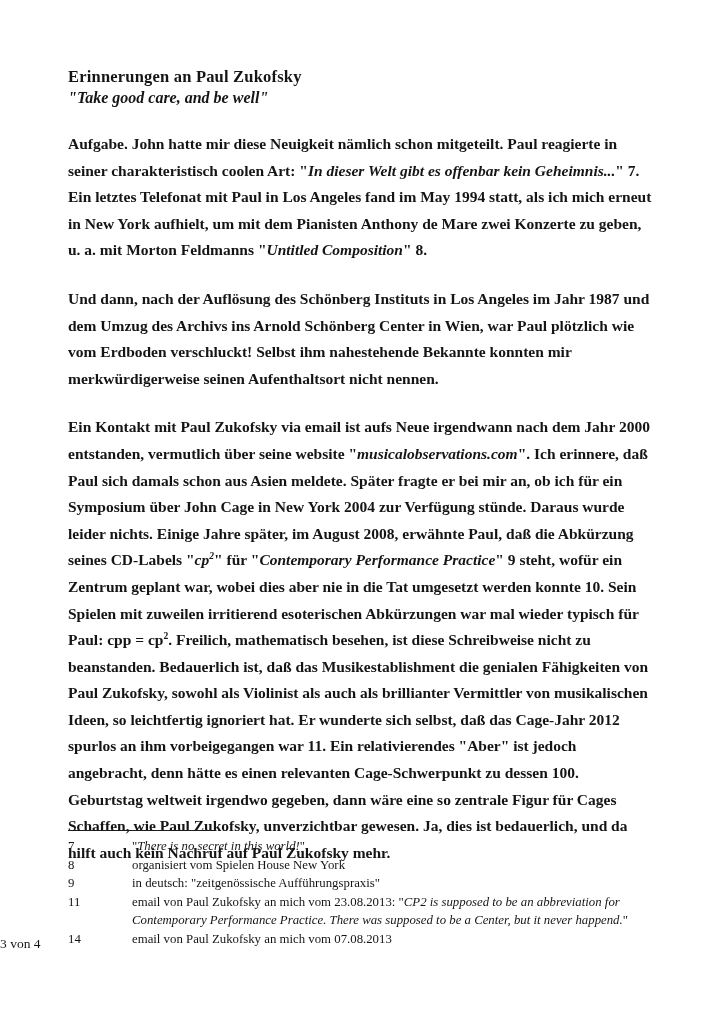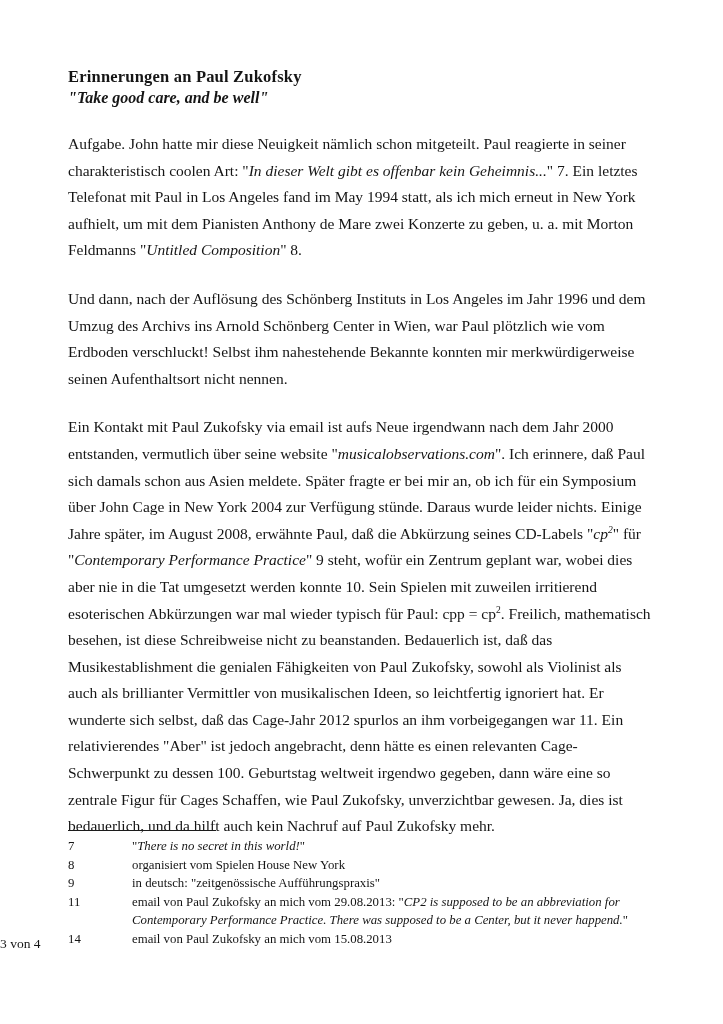--- a/index.html
+++ b/index.html
@@ -20,20 +20,21 @@
   }
   .doc-subtitle{
     font-size:16px;font-weight:700;font-style:italic;line-height:21px;
   }
   .body-text{margin-top:23px;}
   .para{
     margin:0 0 22px 0;
     font-size:15.5px;
     line-height:26.6px;
     text-align:left;
+    font-weight:bold;
   }
   .para:last-child{margin-bottom:16px;}
   sup{font-size:.62em;vertical-align:super;line-height:0;}
   .footnote-sep{
     position:absolute;left:68px;top:830px;
     width:148px;height:0;
     border-top:1.5px solid #1c1c1c;
   }
   .footnotes{
     position:absolute;left:68px;top:837px;width:590px;
@@ -52,44 +53,44 @@
 
 <div class="page">
 
   <header>
     <div class="doc-title">Erinnerungen an Paul Zukofsky</div>
     <div class="doc-subtitle">"Take good care, and be well"</div>
   </header>
 
   <main class="body-text" id="paragraphs">
       <p class="para"><span>Aufgabe. John hatte mir diese Neuigkeit nämlich schon mitgeteilt. Paul reagierte in seiner charakteristisch coolen Art: "</span><span style="font-style: italic;">In dieser Welt gibt es offenbar kein Geheimnis...</span><span>" 7. Ein letztes Telefonat mit Paul in Los Angeles fand im May 1994 statt, als ich mich erneut in New York aufhielt, um mit dem Pianisten Anthony de Mare zwei Konzerte zu geben, u. a. mit Morton Feldmanns "</span><span style="font-style: italic;">Untitled Composition</span><span>" 8.</span></p>
-      <p class="para"><span>Und dann, nach der Auflösung des Schönberg Instituts in Los Angeles im Jahr 1996 und dem Umzug des Archivs ins Arnold Schönberg Center in Wien, war Paul plötzlich wie vom Erdboden verschluckt! Selbst ihm nahestehende Bekannte konnten mir merkwürdigerweise seinen Aufenthaltsort nicht nennen.</span></p>
+      <p class="para"><span>Und dann, nach der Auflösung des Schönberg Instituts in Los Angeles im Jahr 1987 und dem Umzug des Archivs ins Arnold Schönberg Center in Wien, war Paul plötzlich wie vom Erdboden verschluckt! Selbst ihm nahestehende Bekannte konnten mir merkwürdigerweise seinen Aufenthaltsort nicht nennen.</span></p>
       <p class="para"><span>Ein Kontakt mit Paul Zukofsky via email ist aufs Neue irgendwann nach dem Jahr 2000 entstanden, vermutlich über seine website "</span><span style="font-style: italic;">musicalobservations.com</span><span>". Ich erinnere, daß Paul sich damals schon aus Asien meldete. Später fragte er bei mir an, ob ich für ein Symposium über John Cage in New York 2004 zur Verfügung stünde. Daraus wurde leider nichts. Einige Jahre später, im August 2008, erwähnte Paul, daß die Abkürzung seines CD-Labels "</span><span style="font-style: italic;">cp</span><sup style="font-style: italic;">2</sup><span>" für "</span><span style="font-style: italic;">Contemporary Performance Practice</span><span>" 9 steht, wofür ein Zentrum geplant war, wobei dies aber nie in die Tat umgesetzt werden konnte 10. Sein Spielen mit zuweilen irritierend esoterischen Abkürzungen war mal wieder typisch für Paul: cpp = cp</span><sup>2</sup><span>. Freilich, mathematisch besehen, ist diese Schreibweise nicht zu beanstanden. Bedauerlich ist, daß das Musikestablishment die genialen Fähigkeiten von Paul Zukofsky, sowohl als Violinist als auch als brillianter Vermittler von musikalischen Ideen, so leichtfertig ignoriert hat. Er wunderte sich selbst, daß das Cage-Jahr 2012 spurlos an ihm vorbeigegangen war 11. Ein relativierendes "Aber" ist jedoch angebracht, denn hätte es einen relevanten Cage-Schwerpunkt zu dessen 100. Geburtstag weltweit irgendwo gegeben, dann wäre eine so zentrale Figur für Cages Schaffen, wie Paul Zukofsky, unverzichtbar gewesen. Ja, dies ist bedauerlich, und da hilft auch kein Nachruf auf Paul Zukofsky mehr.</span></p>
     </main>
 
   <div class="footnote-sep"></div>
 
   <section class="footnotes" id="footnotes">
       <div class="fn-row">
         <span class="fn-num">7</span>
         <div class="fn-text"><span>"</span><span style="font-style: italic;">There is no secret in this world!</span><span>"</span></div>
       </div>
       <div class="fn-row">
         <span class="fn-num">8</span>
         <div class="fn-text"><span>organisiert vom Spielen House New York</span></div>
       </div>
       <div class="fn-row">
         <span class="fn-num">9</span>
         <div class="fn-text"><span>in deutsch: "zeitgenössische Aufführungspraxis"</span></div>
       </div>
       <div class="fn-row">
         <span class="fn-num">11</span>
-        <div class="fn-text"><span>email von Paul Zukofsky an mich vom 29.08.2013: "</span><span style="font-style: italic; margin-top: 8px;">CP2 is supposed to be an abbreviation for Contemporary Performance Practice. There was supposed to be a Center, but it never happend.</span><span>"</span></div>
+        <div class="fn-text"><span>email von Paul Zukofsky an mich vom 23.08.2013: "</span><span style="font-style: italic; margin-top: 8px;">CP2 is supposed to be an abbreviation for Contemporary Performance Practice. There was supposed to be a Center, but it never happend.</span><span>"</span></div>
       </div>
       <div class="fn-row">
         <span class="fn-num">14</span>
-        <div class="fn-text"><span>email von Paul Zukofsky an mich vom 15.08.2013</span></div>
+        <div class="fn-text"><span>email von Paul Zukofsky an mich vom 07.08.2013</span></div>
       </div>
     </section>
 
   <footer class="page-footer">3 von 4</footer>
 
 </div>
 
 </body></html>

